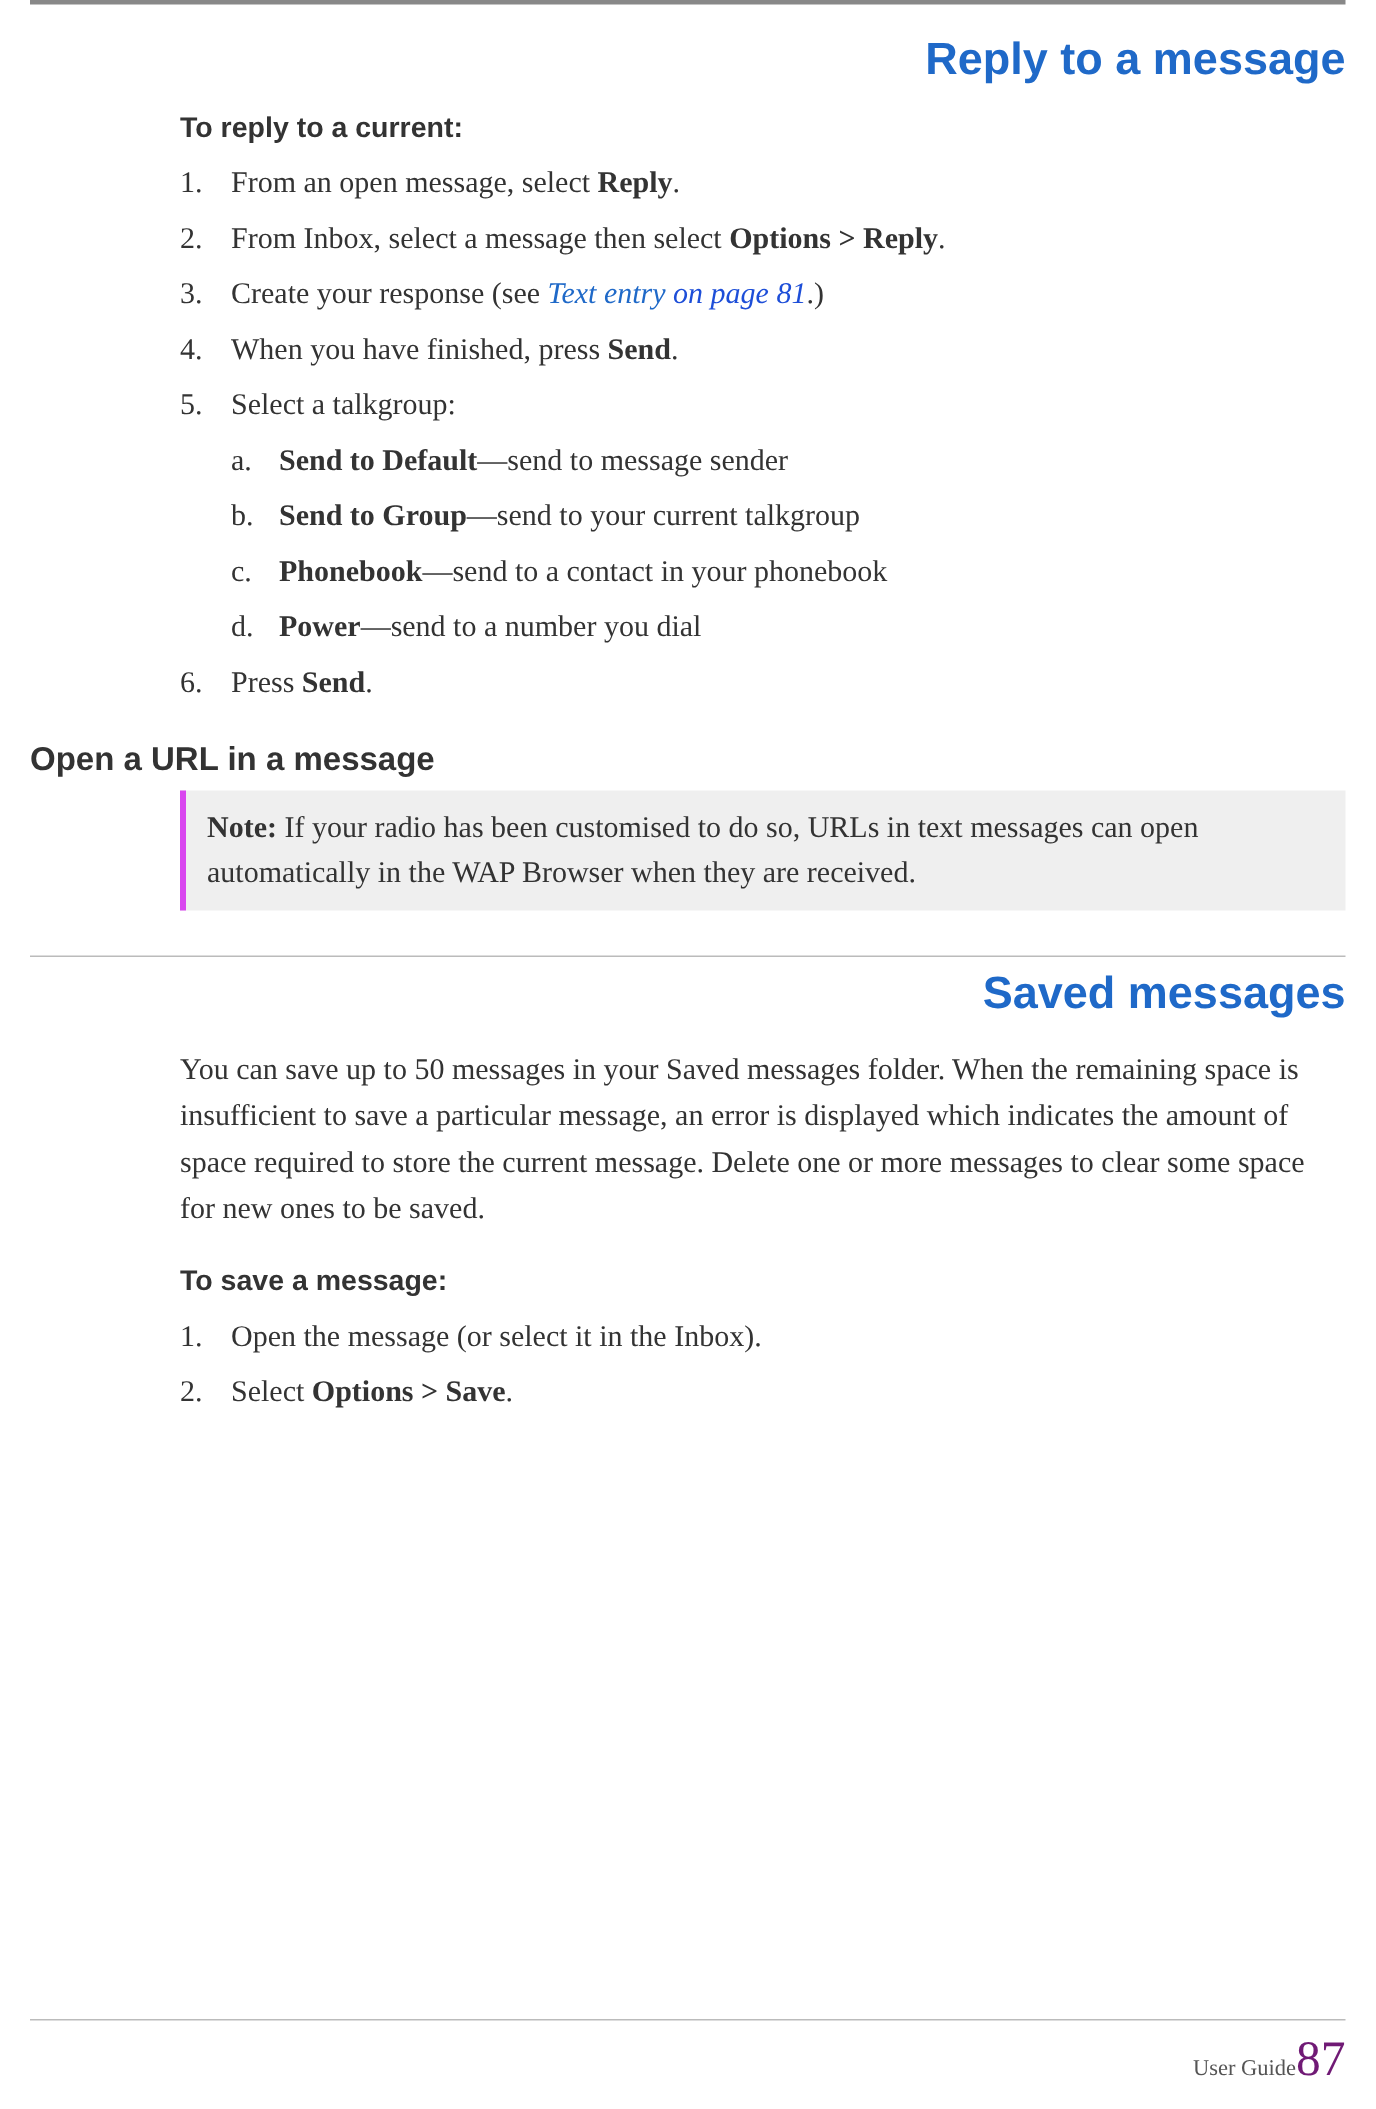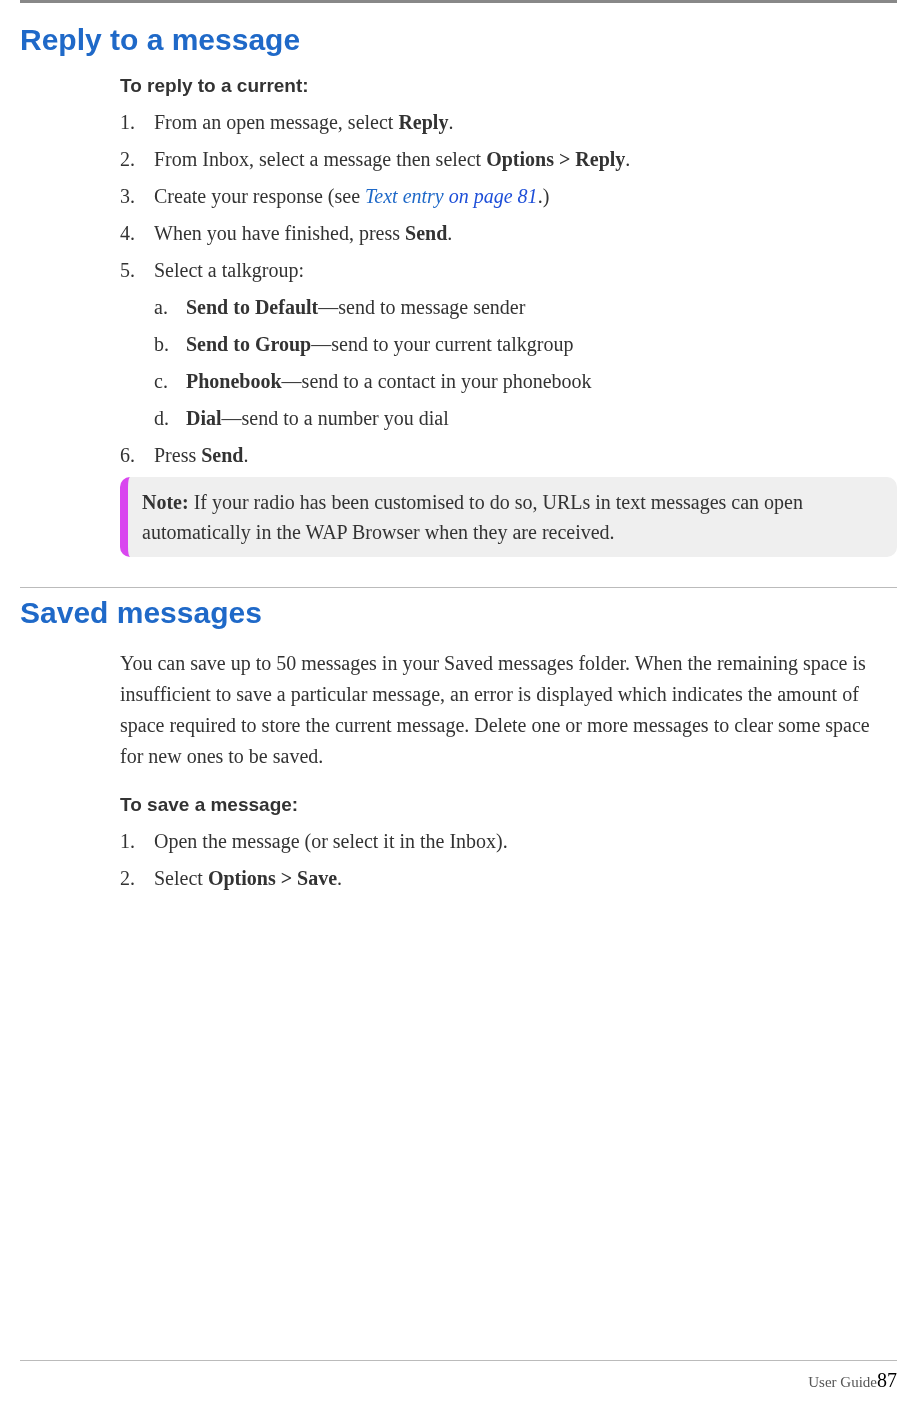--- a/index.html
+++ b/index.html
@@ -24,20 +24,21 @@
     .content {
       padding: 12px 20px 0 20px;
     }
     h1 {
       font-family: Verdana, Geneva, sans-serif;
       font-weight: bold;
       font-size: 30px;
       color: #1f69c8;
       margin-bottom: 18px;
       margin-top: 8px;
+      text-align: right;
     }
     .section-rule {
       border-top: 1px solid #bbb;
       margin: 30px 0 0 0;
     }
     h2 {
       font-family: Verdana, Geneva, sans-serif;
       font-weight: bold;
       font-size: 22px;
       color: #333;
@@ -103,46 +104,45 @@
     .link-plain {
       color: #1d4ed8;
       cursor: pointer;
       font-style: italic;
     }
     .bold {
       font-weight: bold;
     }
     .note-box {
       background: #efefef;
-      border-left: 8px solid #d946ef;
+      border-left: 4px solid #d946ef;
       padding: 10px 14px;
       margin-left: 100px;
       margin-top: 6px;
       margin-bottom: 10px;
       line-height: 1.5;
-      border-radius: 10px;
     }
     .footer {
       position: absolute;
       bottom: 14px;
       left: 20px;
       right: 20px;
       border-top: 1px solid #bbb;
       padding-top: 8px;
       display: flex;
       justify-content: flex-end;
       align-items: baseline;
     }
     .footer-left {
       font-size: 15px;
       color: #555;
     }
     .footer-right {
-      font-size: 20px;
-      color: #000000;
+      font-size: 33px;
+      color: #701a75;
     }
   </style>
 </head>
 <body>
 
 <div class="page-rule-top"></div>
 
 <div class="content">
 
   <h1>Reply to a message</h1>
@@ -161,28 +161,29 @@
     </li>
     <li>
       <span>When you have finished, press </span><span class="bold">Send</span><span>.</span>
     </li>
     <li>
       <span>Select a talkgroup:</span>
       <ol class="lettered">
         <li><span class="bold">Send to Default</span><span>—send to message sender</span></li>
         <li><span class="bold">Send to Group</span><span>—send to your current talkgroup</span></li>
         <li><span class="bold">Phonebook</span><span>—send to a contact in your phonebook</span></li>
-        <li><span class="bold">Dial</span><span>—send to a number you dial</span></li>
+        <li><span class="bold">Power</span><span>—send to a number you dial</span></li>
       </ol>
     </li>
     <li>
       <span>Press </span><span class="bold">Send</span><span>.</span>
     </li>
   </ol>
 
+  <h2>Open a URL in a message</h2>
 
 
 
   <div class="note-box">
     <span class="bold">Note:</span><span>  If your radio has been customised to do so, URLs in text messages can open automatically in the WAP Browser when they are received.</span>
   </div>
 
   <div class="section-rule"></div>
 
   <h1>Saved messages</h1>

